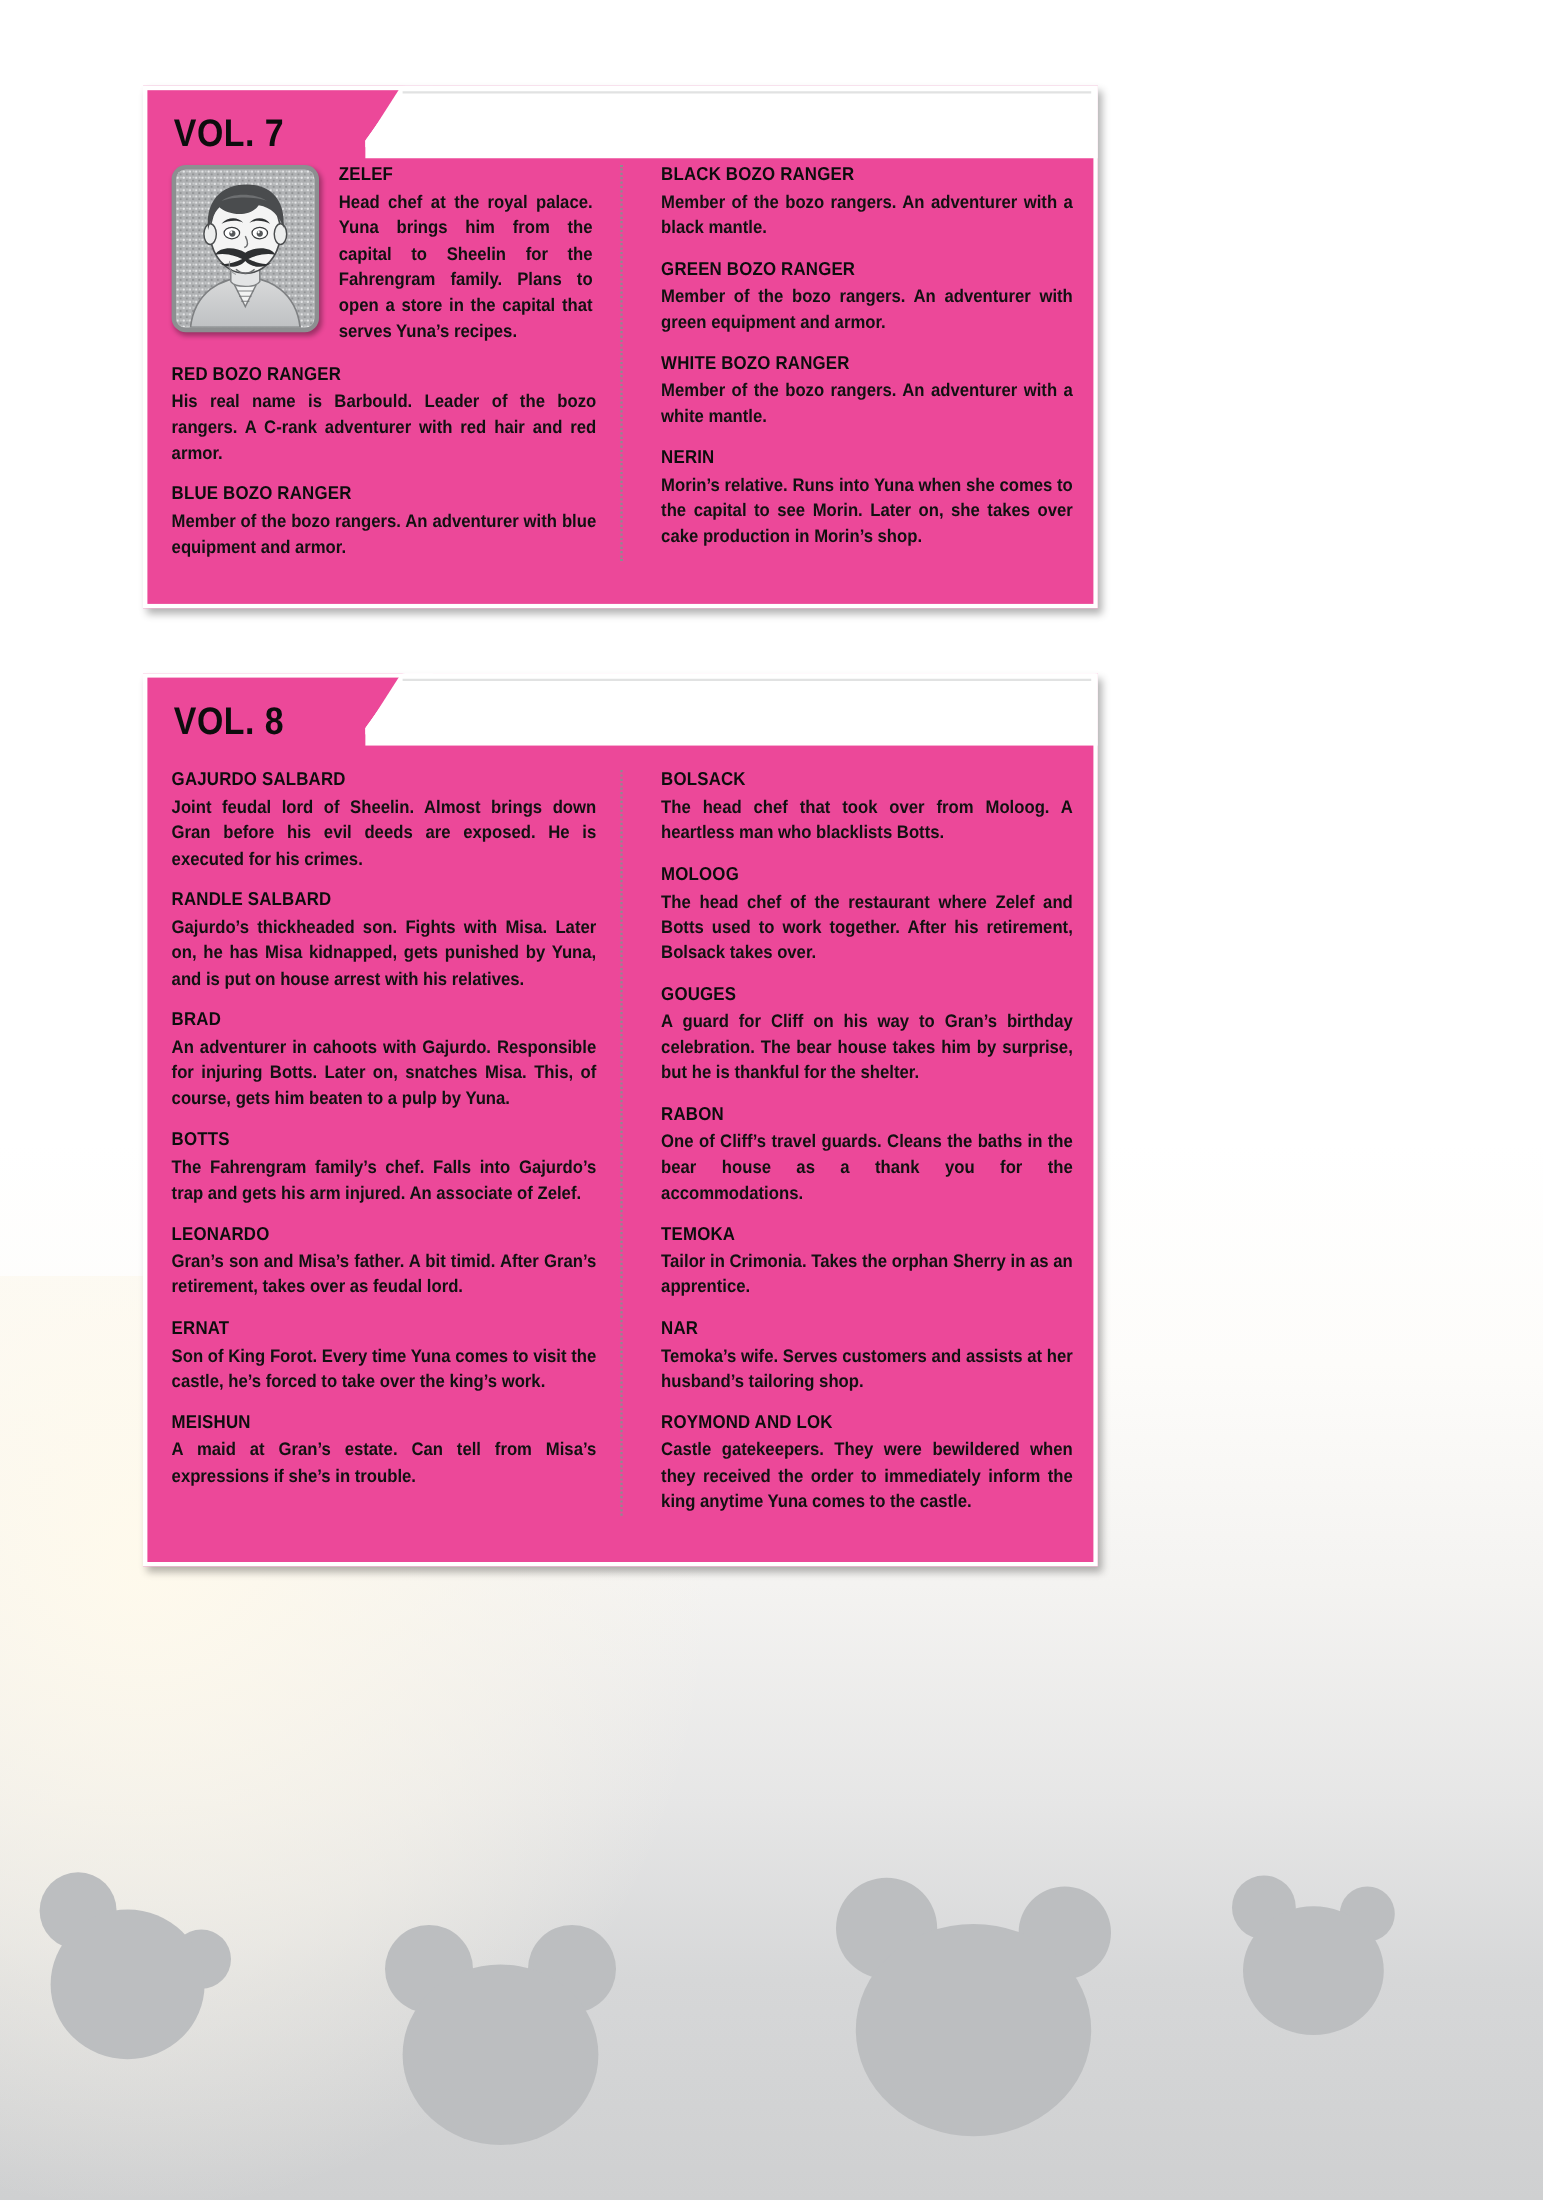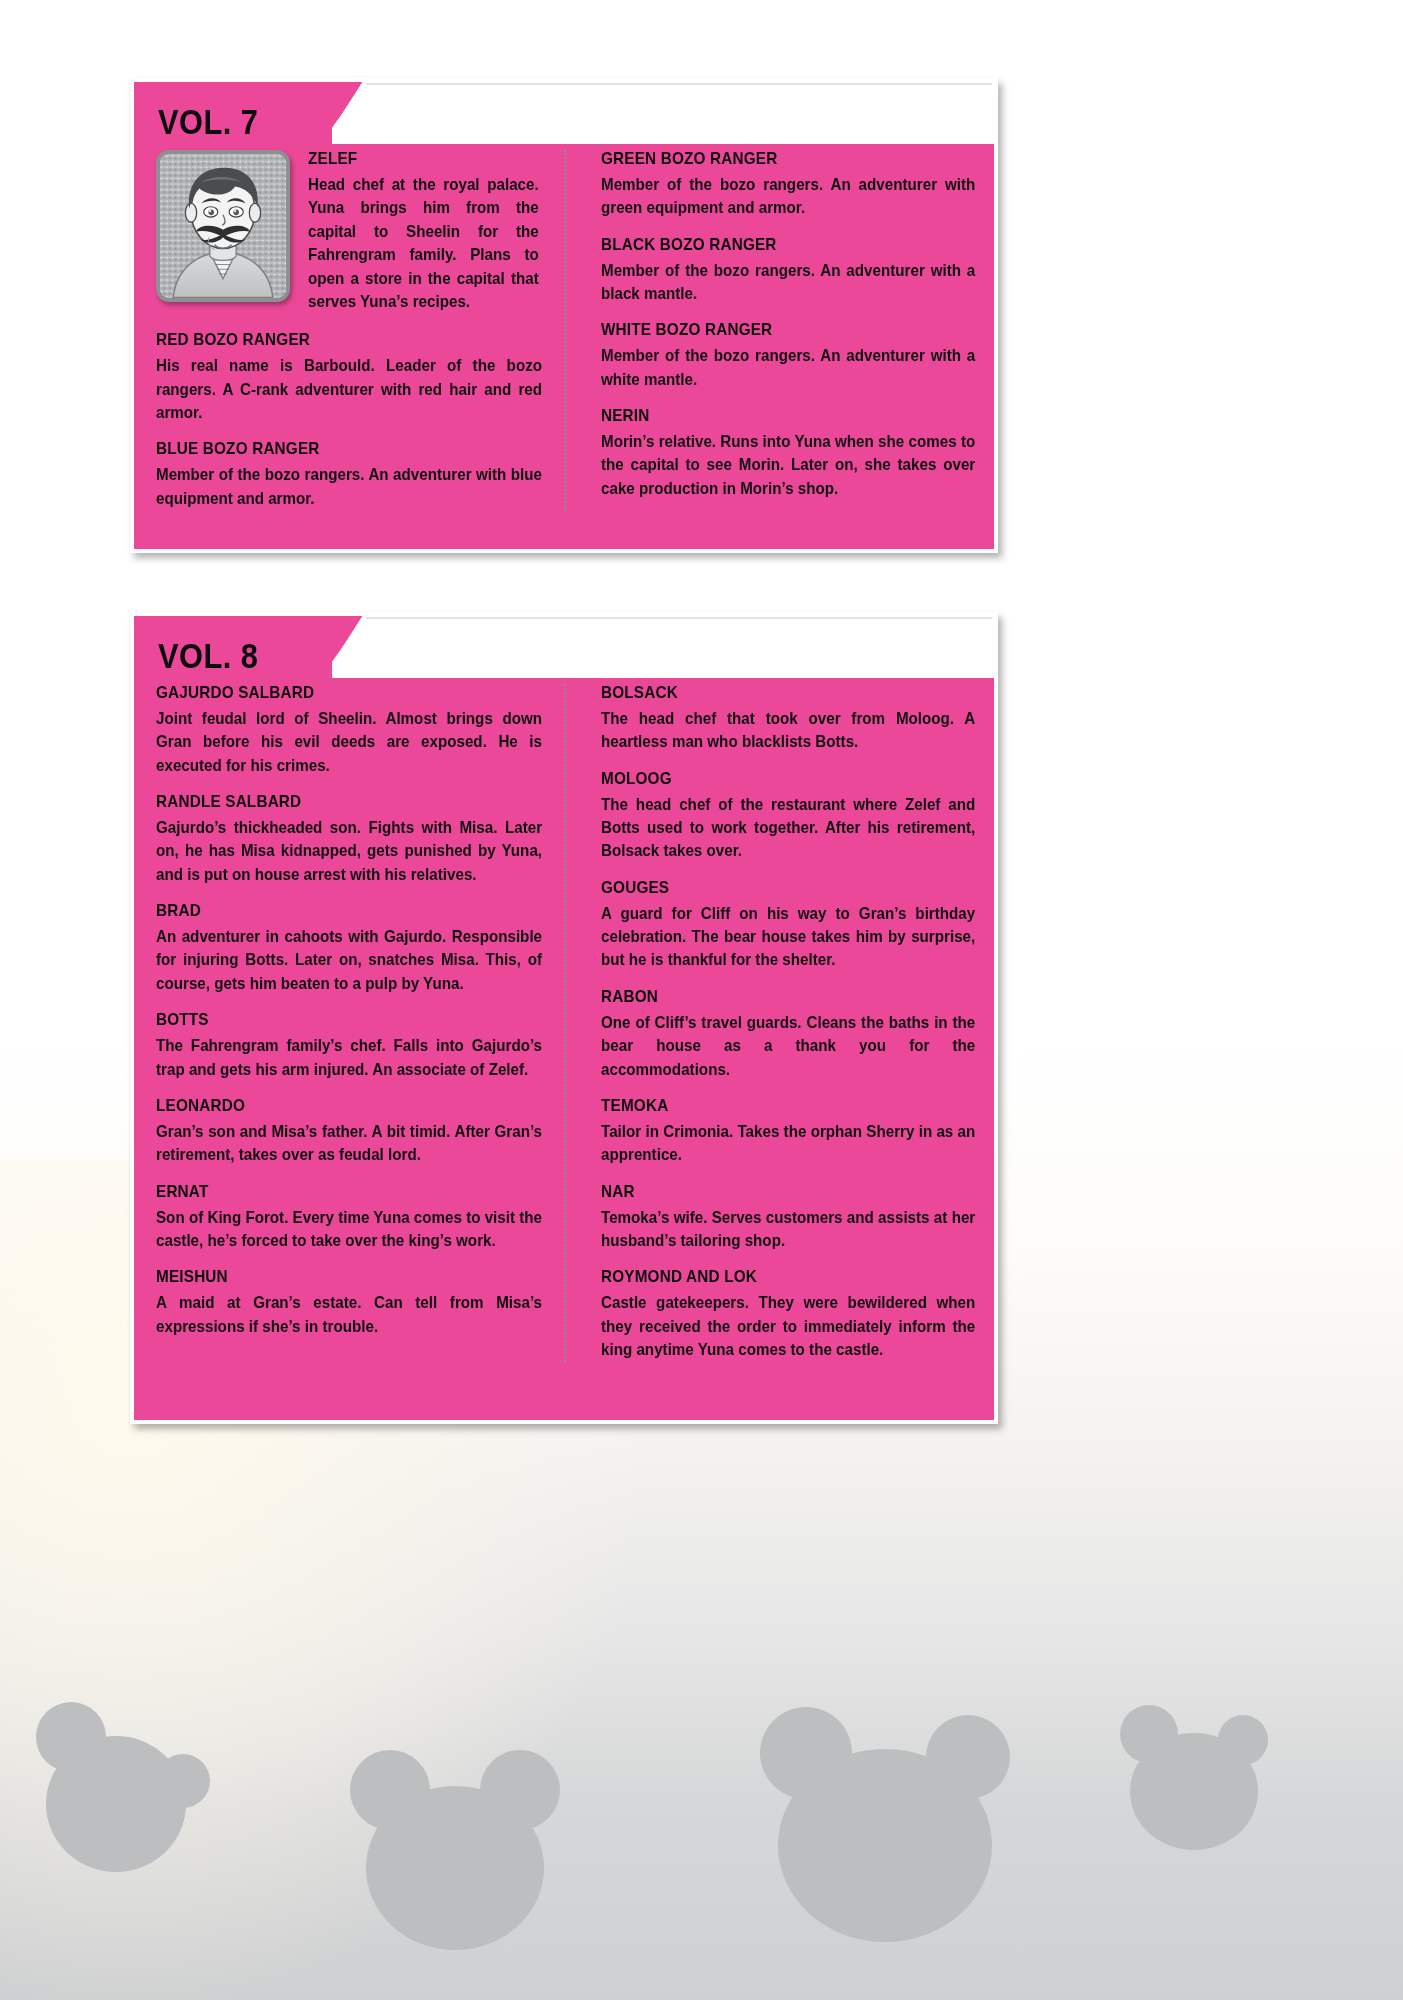--- a/index.html
+++ b/index.html
@@ -50,21 +50,21 @@
     font-family:"Liberation Sans Narrow","Liberation Sans",sans-serif;
     transform:scaleX(.88);transform-origin:left center;
     white-space:nowrap;
   }
 
   .cols{
     position:absolute;left:22px;right:18px;
     display:flex;
   }
   .vol-panel.v7 .cols{top:68px;}
-  .vol-panel.v8 .cols{top:68px;}
+  .vol-panel.v8 .cols{top:84px;}
   .col{width:416px;box-sizing:border-box;}
   .col.left{padding-right:22px;}
   .col.right{padding-left:34px;}
   .divider{
     width:1px;align-self:stretch;margin:0 auto;
     border-left:2px dotted #8b8d8f;
     flex:0 0 1px;
   }
 
   .entry{margin-bottom:16px;}
@@ -205,26 +205,26 @@
       <div class="entry">
         <div class="ename">BLUE BOZO RANGER</div>
         <p class="edesc">Member of the bozo rangers. An adventurer with blue equipment and armor.</p>
       </div>
     </div>
 
     <div class="divider"></div>
 
     <div class="col right">
       <div class="entry">
+        <div class="ename">BLACK BOZO RANGER</div>
+        <p class="edesc">Member of the bozo rangers. An adventurer with a black mantle.</p>
+      </div>
+      <div class="entry">
         <div class="ename">GREEN BOZO RANGER</div>
         <p class="edesc">Member of the bozo rangers. An adventurer with green equipment and armor.</p>
-      </div>
-      <div class="entry">
-        <div class="ename">BLACK BOZO RANGER</div>
-        <p class="edesc">Member of the bozo rangers. An adventurer with a black mantle.</p>
       </div>
       <div class="entry">
         <div class="ename">WHITE BOZO RANGER</div>
         <p class="edesc">Member of the bozo rangers. An adventurer with a white mantle.</p>
       </div>
       <div class="entry">
         <div class="ename">NERIN</div>
         <p class="edesc">Morin’s relative. Runs into Yuna when she comes to the capital to see Morin. Later on, she takes over cake production in Morin’s shop.</p>
       </div>
     </div>

